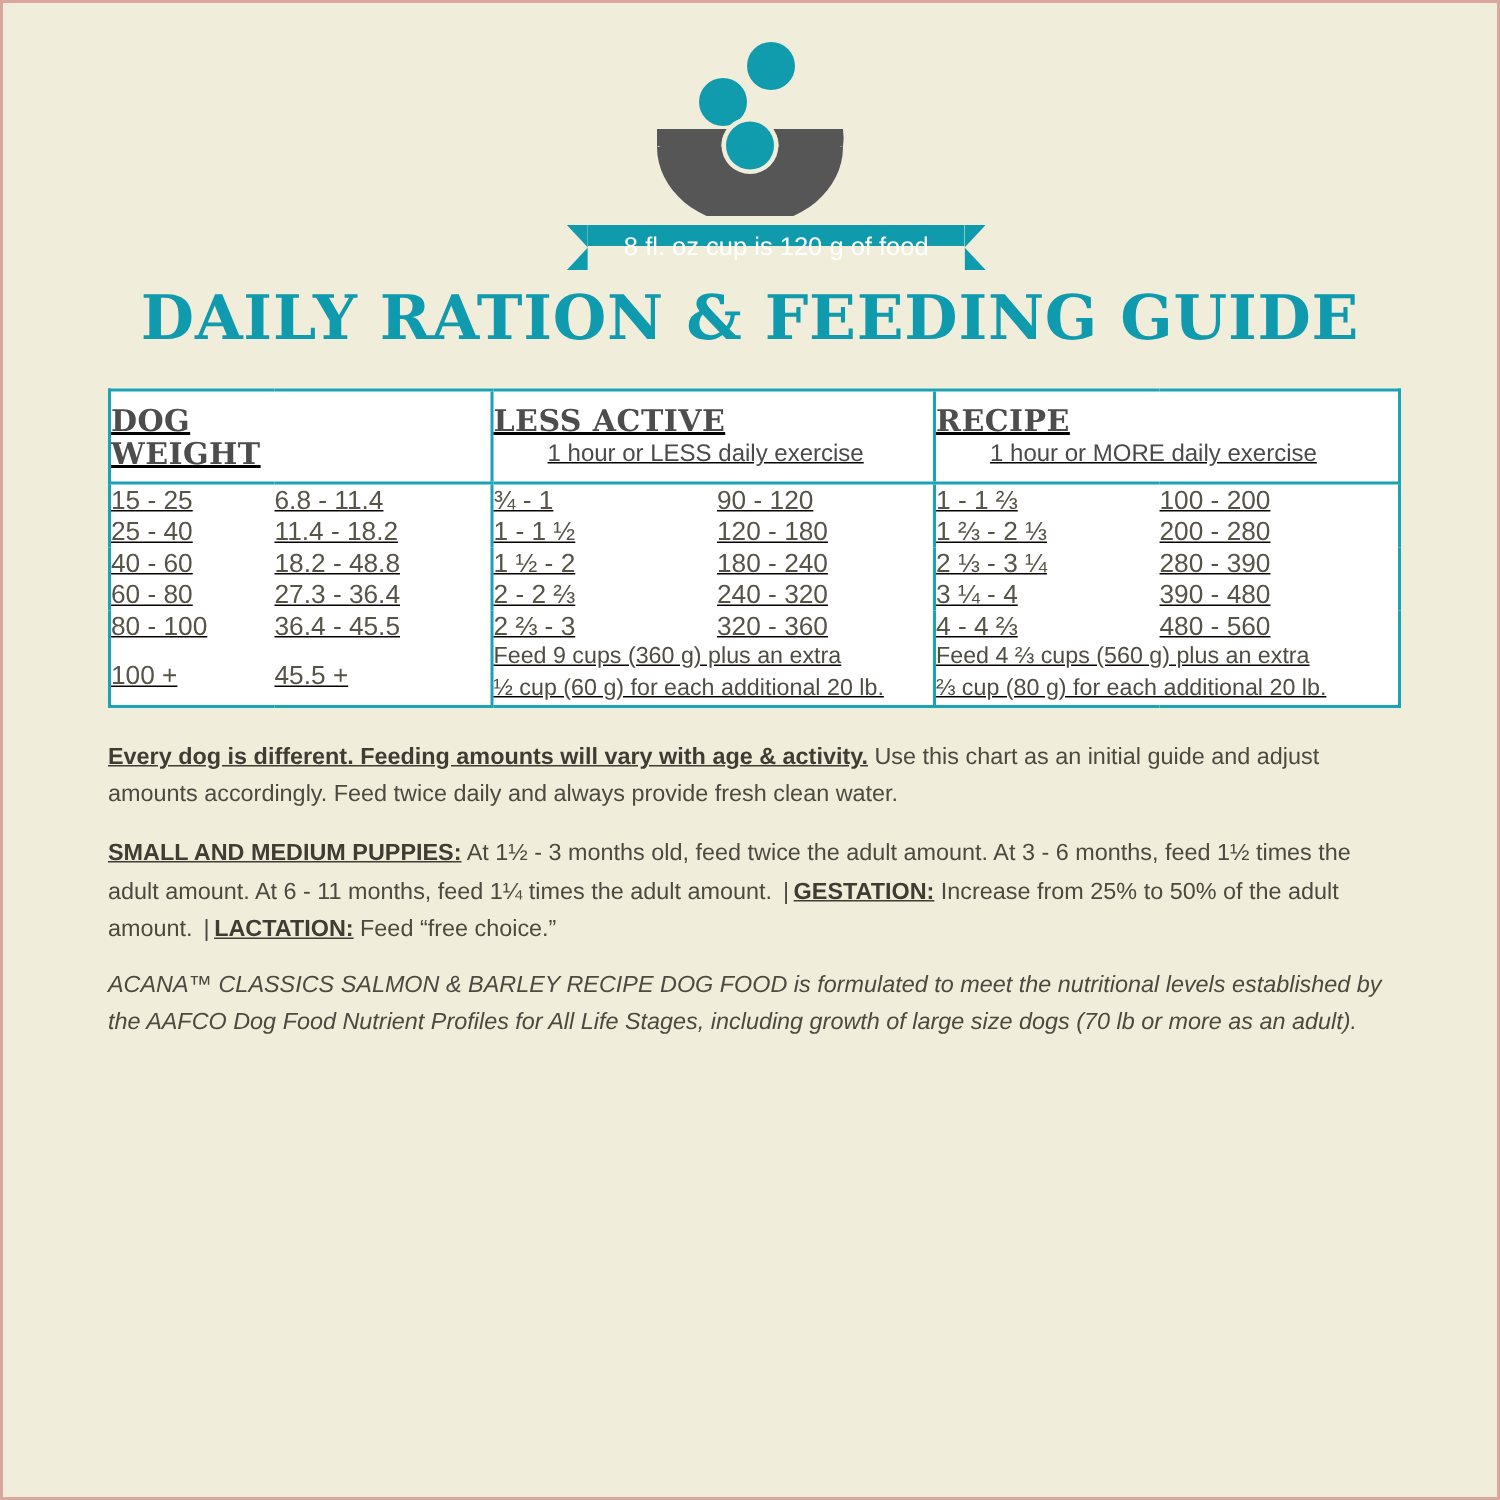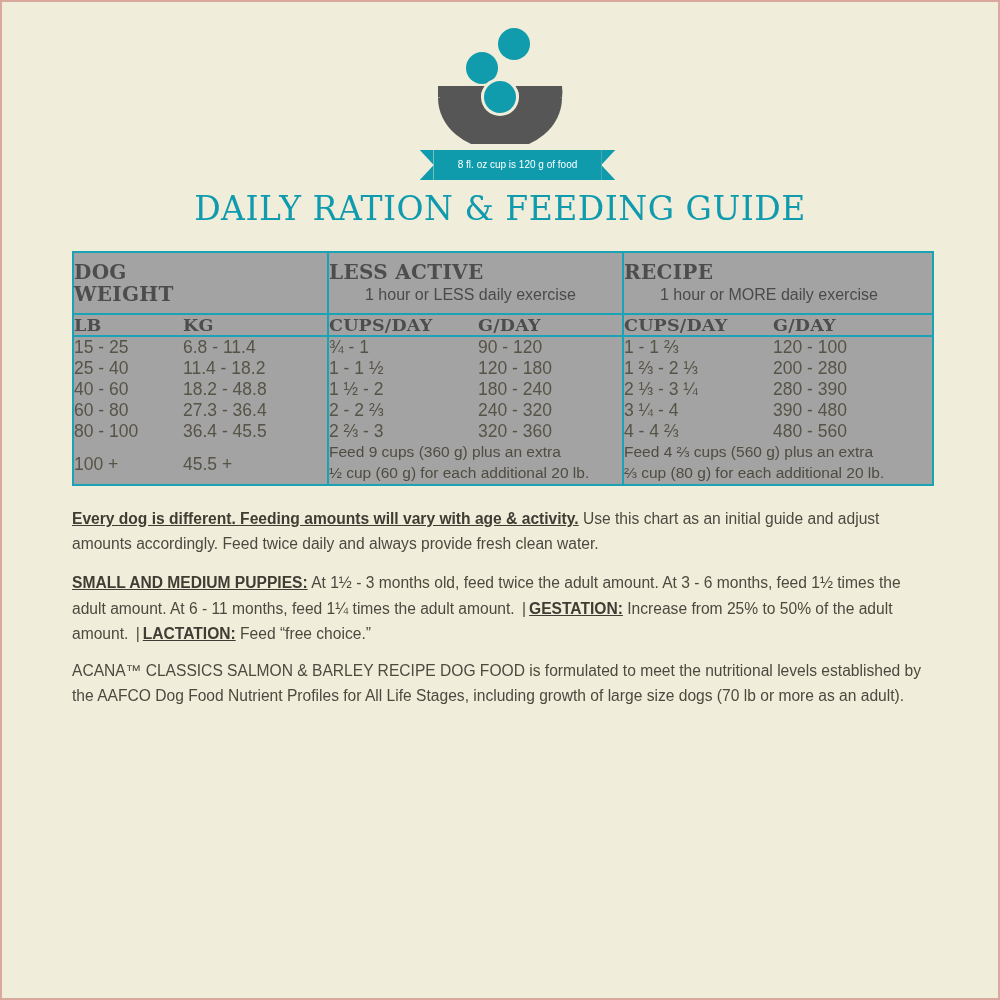--- a/index.html
+++ b/index.html
@@ -42,23 +42,23 @@
   .banner-outer {
     position: absolute;
     left: 50%;
     transform: translateX(-50%);
     top: 148px;
     height: 30px;
   }
   .ribbon {
     position: relative;
     background: #109bad;
-    height: 30px;
+    height: 14px;
     color: #fff;
-    font-size: 10px;
+    font-size: 17px;
     line-height: 30px;
     padding: 0 24px;
     white-space: nowrap;
     margin-left: 35px;
   }
   .ribbon::before,
   .ribbon::after {
     content: "";
     position: absolute;
     top: 0;
@@ -75,38 +75,39 @@
     right: -14px;
     -webkit-clip-path: polygon(0 0, 100% 0, 0 50%, 100% 100%, 0 100%);
     clip-path: polygon(0 0, 100% 0, 0 50%, 100% 100%, 0 100%);
   }
 
   
   .title {
     text-align: center;
     color: #0f9bad;
     font-family: "DejaVu Serif", serif;
-    font-weight: normal;
-    font-size: 33px;
+    font-weight: bold;
+    font-size: 41px;
     letter-spacing: .5px;
     margin: 0;
     padding: 0 0 4px 0;
     line-height: 1;
   }
 
   
   .table-wrap {
     margin: 22px 70px 0 70px;
     position: relative;
   }
   table.guide {
     width: 860px;
     border-collapse: collapse;
     table-layout: fixed;
-    background: #a3a3a3;
+    background: #ffffff;
+    text-decoration: underline;
   }
   table.guide td, table.guide th {
     padding: 0;
     margin: 0;
     vertical-align: middle;
     text-align: left;
   }
   .tl { border-left: 2.5px solid #1aa3b5; }
   .tr { border-right: 2.5px solid #1aa3b5; }
   .tt { border-top: 2.5px solid #1aa3b5; }
@@ -161,20 +162,21 @@
     width: 862px;
     color: #4c4a3f;
     font-size: 15.6px;
     line-height: 1.62;
   }
   .notes p { margin: 0 0 12px 0; }
   .notes p.tight { margin-bottom: 14px; }
   .notes b { font-weight: bold; color: #3f3d33; text-decoration: underline; }
   .notes .aafco {
     margin-bottom: 0;
+    font-style: italic;
   }
   .sep { padding: 0 3px; }
 </style>
 </head>
 <body>
 
 <div class="page">
 
   <div class="hero">
     <div class="bowl-wrap">
@@ -229,36 +231,28 @@
           <td class="hdr-cell tl tt tb" colspan="2">
             <div class="grp-title">LESS ACTIVE</div>
             <div class="grp-sub">1 hour or LESS daily exercise</div>
           </td>
           <td class="hdr-cell tl tt tb tr" colspan="2">
             <div class="grp-title">RECIPE</div>
             <div class="grp-sub">1 hour or MORE daily exercise</div>
           </td>
         </tr>
 
-        <tr>
-          <td class="sub-hdr tl tb">LB</td>
-          <td class="sub-hdr tb">KG</td>
-          <td class="sub-hdr tl tb">CUPS/DAY</td>
-          <td class="sub-hdr tb">G/DAY</td>
-          <td class="sub-hdr tl tb">CUPS/DAY</td>
-          <td class="sub-hdr tb tr">G/DAY</td>
-        </tr>
 
         <tr>
           <td class="data-cell tl">15 - 25</td>
           <td class="data-cell">6.8 - 11.4</td>
           <td class="data-cell tl">¾ - 1</td>
           <td class="data-cell">90 - 120</td>
           <td class="data-cell tl">1 - 1 ⅔</td>
-          <td class="data-cell tr">120 - 100</td>
+          <td class="data-cell tr">100 - 200</td>
         </tr>
         <tr>
           <td class="data-cell tl">25 - 40</td>
           <td class="data-cell">11.4 - 18.2</td>
           <td class="data-cell tl">1 - 1 ½</td>
           <td class="data-cell">120 - 180</td>
           <td class="data-cell tl">1 ⅔ - 2 ⅓</td>
           <td class="data-cell tr">200 - 280</td>
         </tr>
         <tr>

